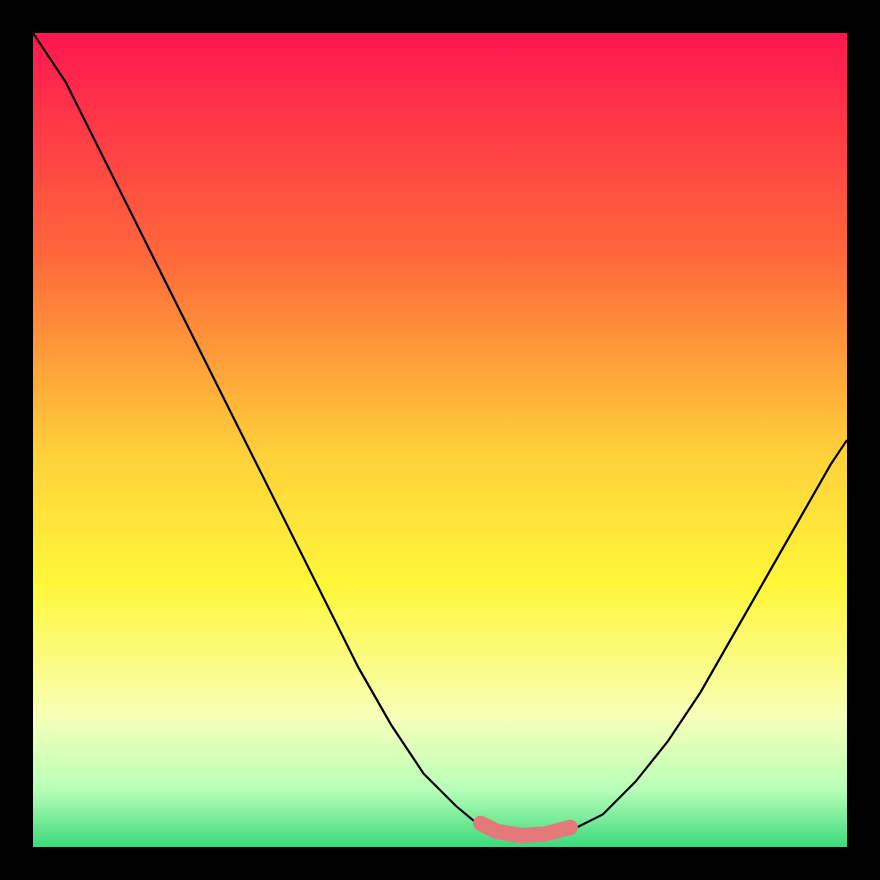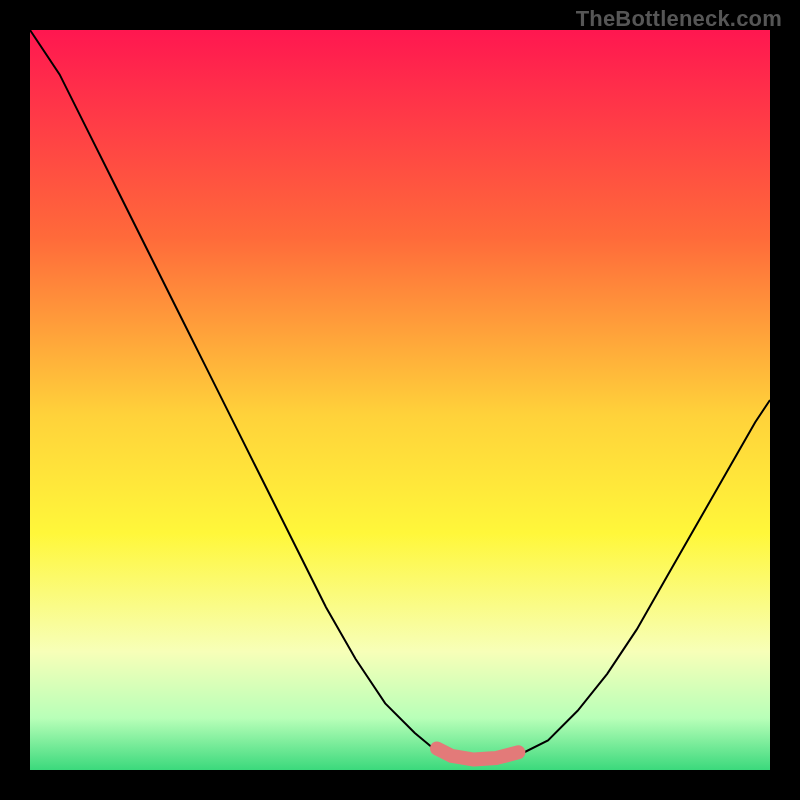--- a/index.html
+++ b/index.html
@@ -31,21 +31,20 @@
   svg {
     position: absolute;
     left: 0;
     top: 0;
   }
 </style>
 </head>
 <body>
 <div class="frame">
 
-<div class="watermark">TheBottleneck.com</div>
 
 <svg id="chart-svg" width="800" height="800" viewBox="0 0 800 800">
   <defs>
     <linearGradient id="heat" x1="0" y1="0" x2="0" y2="1">
       <stop id="g0" offset="0%" stop-color="#ff1750"></stop>
       <stop id="g1" offset="28%" stop-color="#ff6a3a"></stop>
       <stop id="g2" offset="52%" stop-color="#ffd23a"></stop>
       <stop id="g3" offset="68%" stop-color="#fff73a"></stop>
       <stop id="g4" offset="84%" stop-color="#f7ffb8"></stop>
       <stop id="g5" offset="93%" stop-color="#b8ffb8"></stop>

